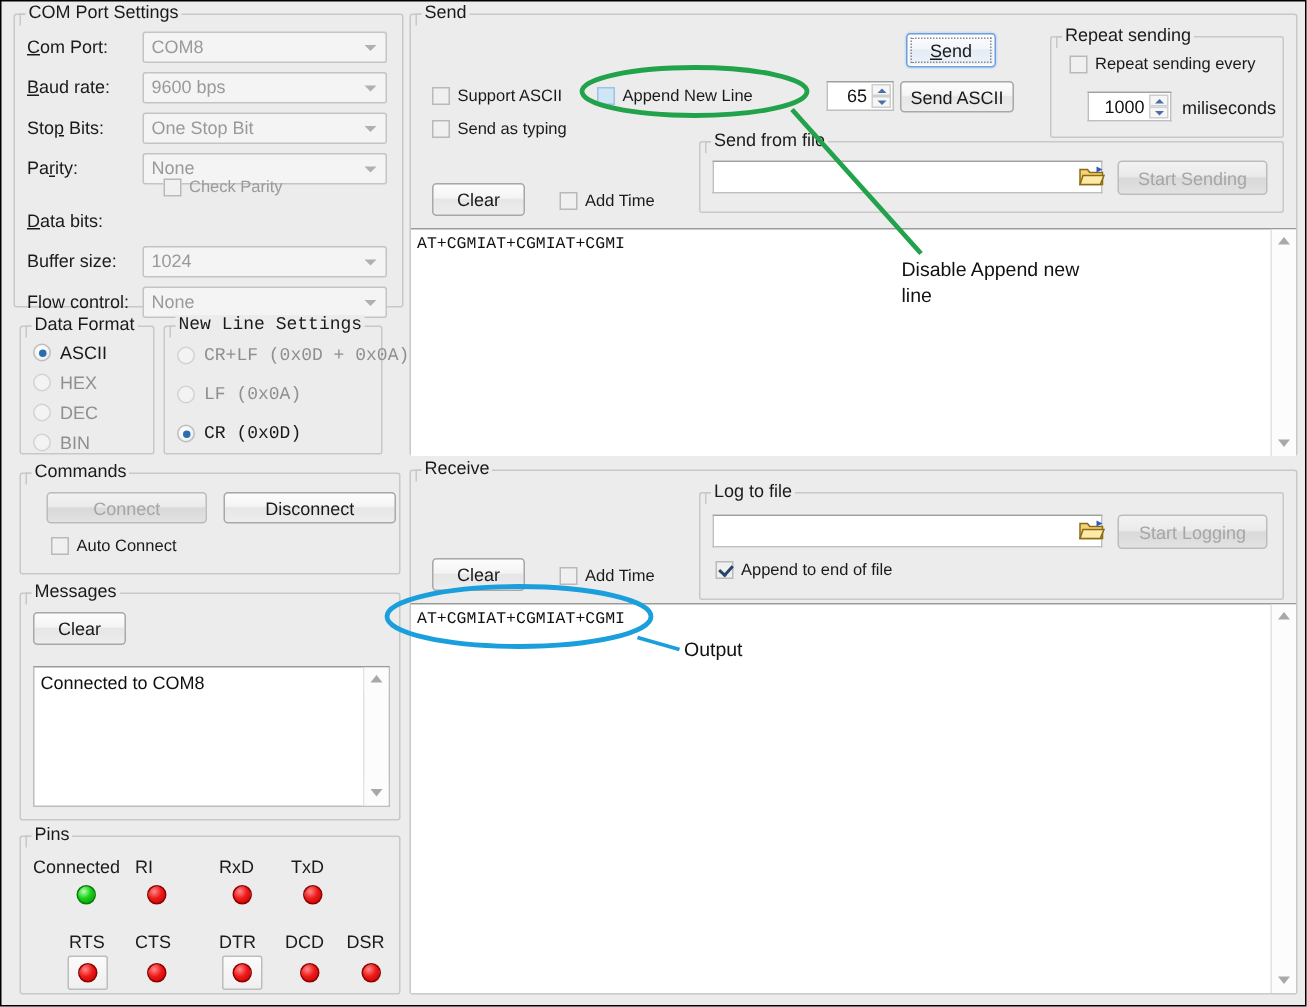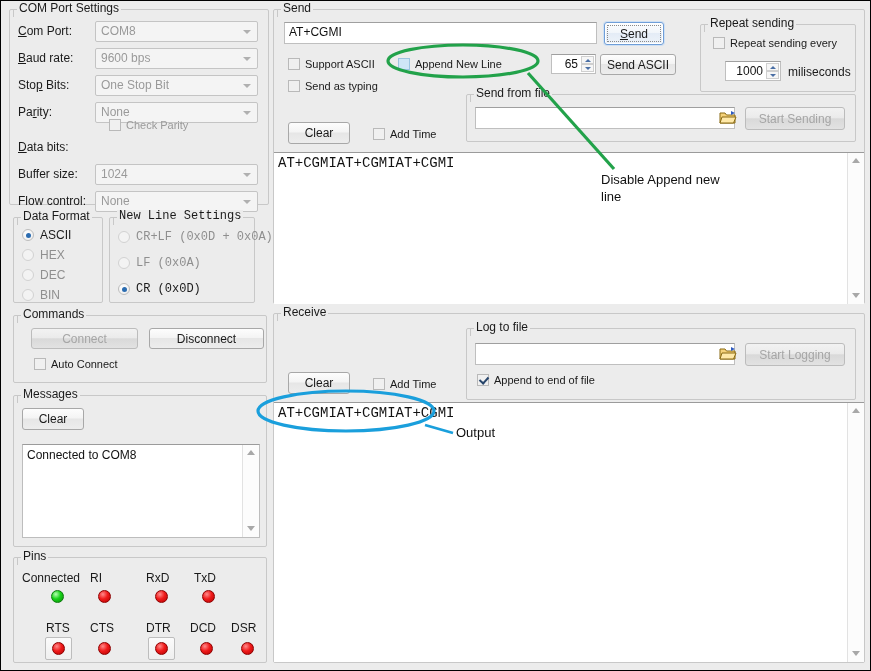--- a/index.html
+++ b/index.html
@@ -172,21 +172,21 @@
   }
 
   
   .tarea{
     position:absolute;background:#fff;border:1px solid #bdbdbd;border-top-color:#9b9b9b;
     box-sizing:border-box;overflow:hidden;
   }
   .tarea .content{
     position:absolute;left:4px;top:3px;right:18px;
     font-family:"Liberation Mono", monospace;
-    font-size:14px;color:#111;white-space:pre-wrap;line-height:14px;
+    font-size:11px;color:#111;white-space:pre-wrap;line-height:14px;
   }
   .tarea .content.sans{font-family:"Liberation Sans", sans-serif;font-size:12px;}
   .sbar{
     position:absolute;right:0;top:0;bottom:0;width:16px;
     background:#fcfcfc;border-left:1px solid #e2e2e2;
   }
   .sbar .ar{
     position:absolute;left:0;width:16px;height:16px;background:#fcfcfc;
   }
   .sbar .ar.top{top:0;}
@@ -363,21 +363,20 @@
   <div class="lbl" style="left:176px;top:63px;">DCD</div>
   <div class="led red" style="left:186px;top:84px;"></div>
 
   <div class="lbl" style="left:217px;top:63px;">DSR</div>
   <div class="led red" style="left:227px;top:84px;"></div>
 </div>
 
 <div class="group" style="left:272px;top:8px;width:592px;height:295px;">
   <span class="g-title">Send</span>
 
-  <div class="tinput" style="left:10px;top:12px;width:313px;height:22px;" placeholder="">AT+CGMI</div>
 
   <div class="btn focused" style="left:330px;top:12px;width:60px;height:23px;">
     <span class="fr"></span>
     <span><u>S</u>end</span>
   </div>
 
   <div class="cb" style="left:14px;top:48px;">
     <span class="box"></span>
     <span>Support ASCII</span>
   </div>

